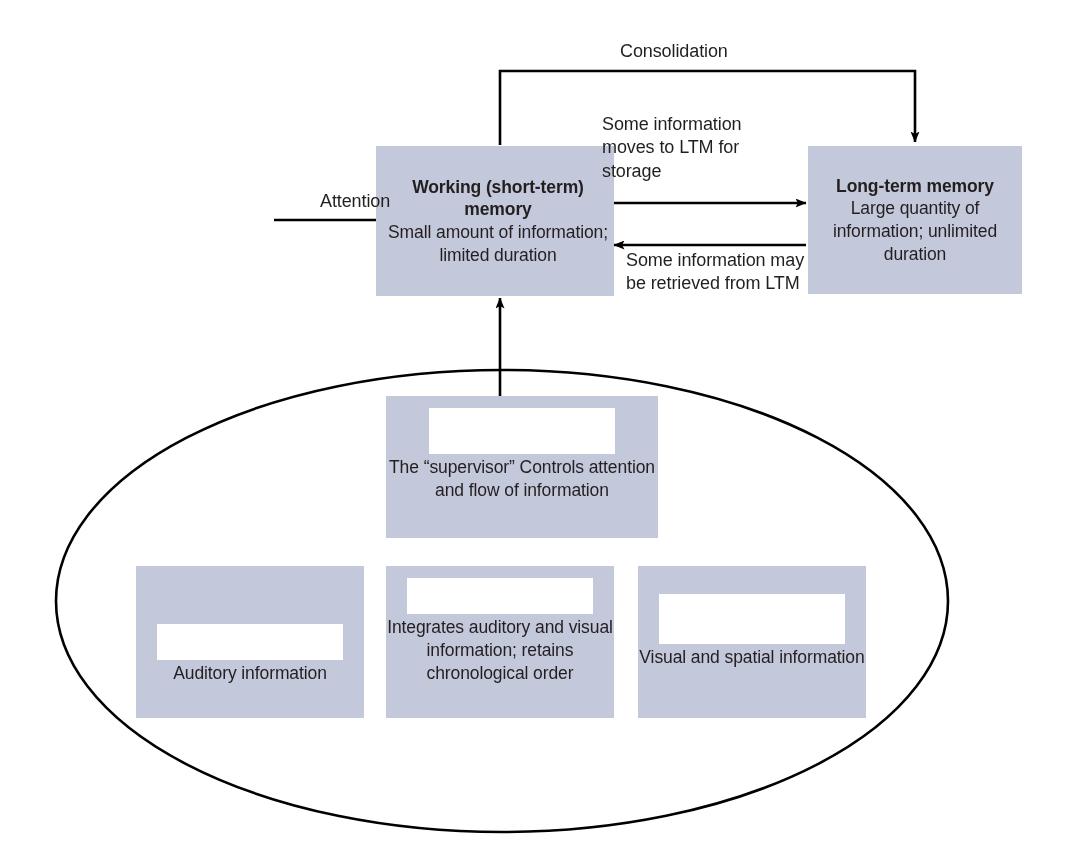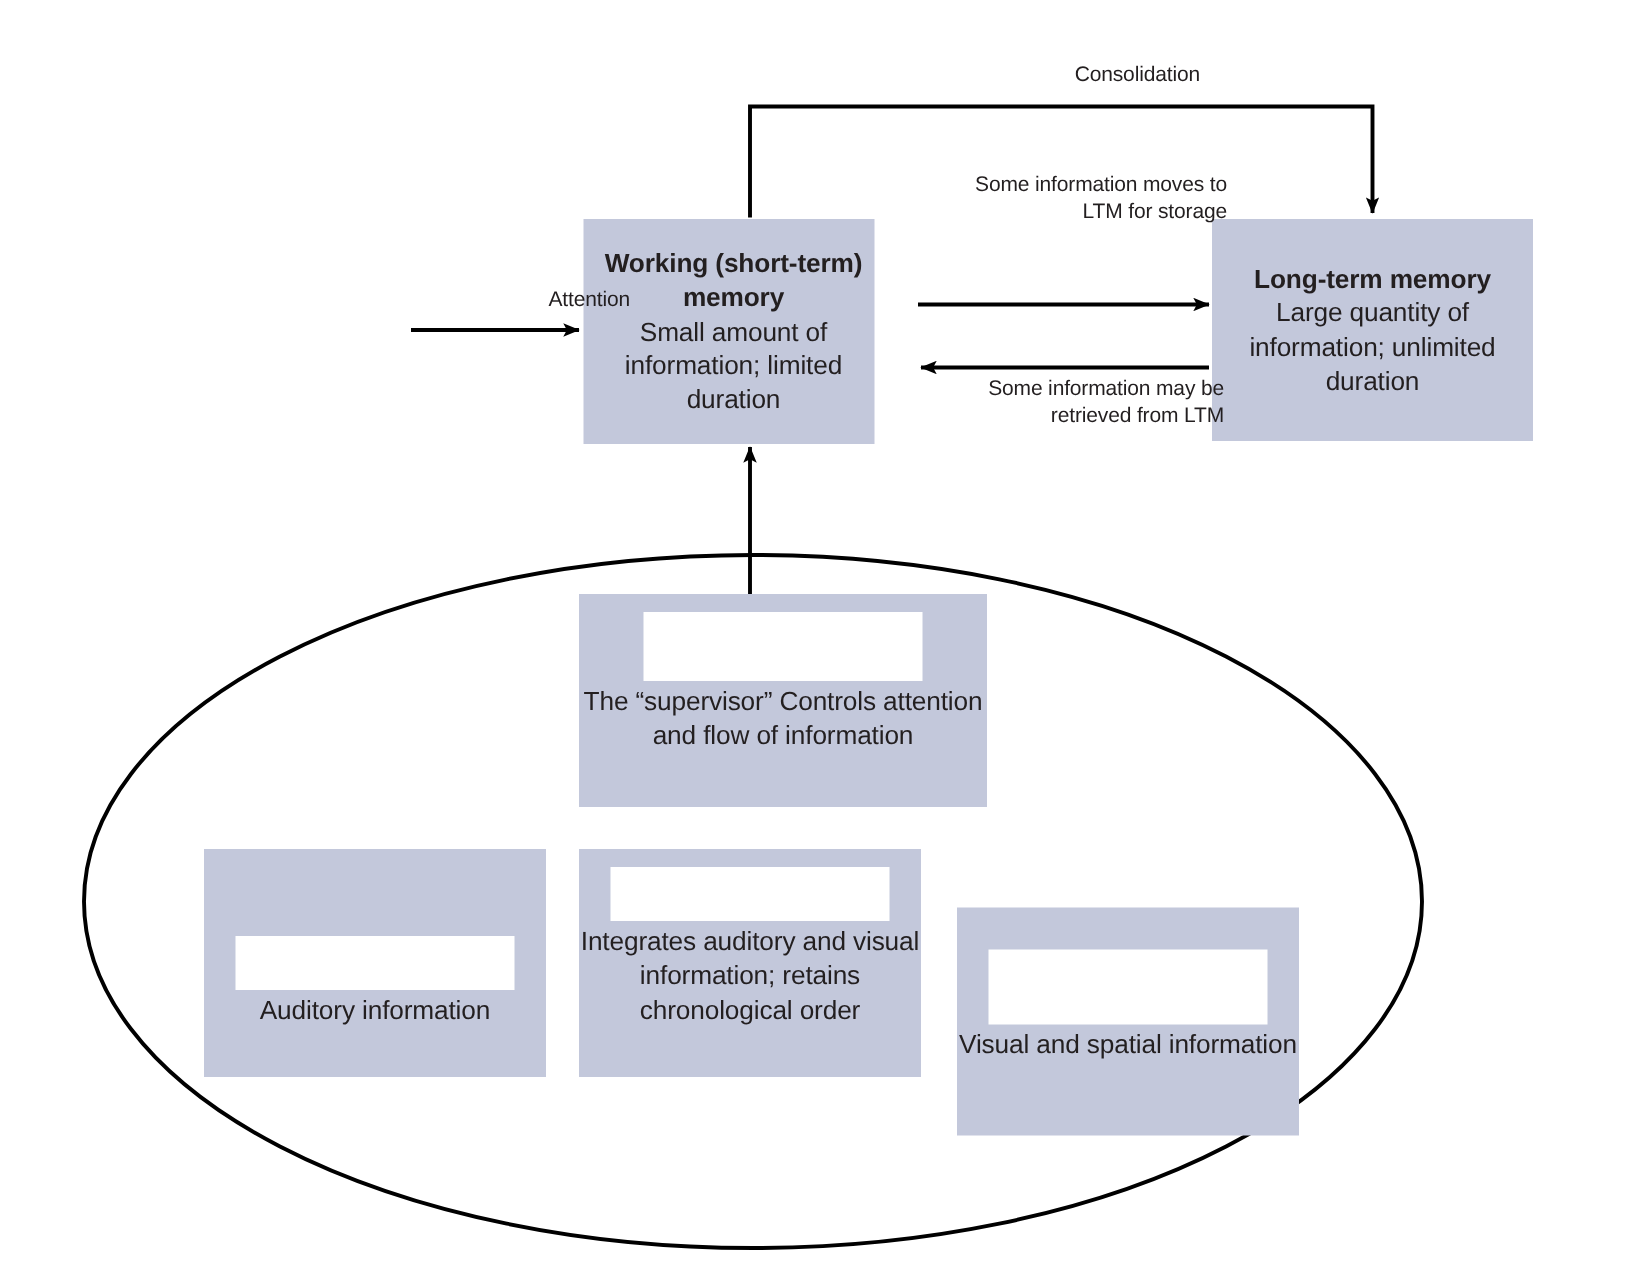--- a/index.html
+++ b/index.html
@@ -62,45 +62,45 @@
 
   
   .blankstrip {
     background: #ffffff;
     flex: none;
   }
 
   
   .elabel {
     position: absolute;
-    font-size: 14px;
-    text-align: right;
+    font-size: 18px;
+    text-align: left;
     line-height: 1.30;
     letter-spacing: -0.1px;
     white-space: pre-line;
   }
 
   
   #box-sensory      { left: 38px;  top: 146px; width: 234px; height: 148px; }
-  #box-working      { left: 389px; top: 146px; width: 194px; height: 150px; padding-left: 12px; }
+  #box-working      { left: 376px; top: 146px; width: 238px; height: 150px; padding-left: 12px; }
   #box-ltm          { left: 808px; top: 146px; width: 214px; height: 148px; text-align: center; }
 
   #box-supervisor   { left: 386px; top: 396px; width: 272px; height: 142px; }
   #box-phono        { left: 136px; top: 566px; width: 228px; height: 152px; }
   #box-episodic     { left: 386px; top: 566px; width: 228px; height: 152px; }
-  #box-visuo        { left: 638px; top: 566px; width: 228px; height: 152px; margin-top: 39px; }
+  #box-visuo        { left: 638px; top: 566px; width: 228px; height: 152px; }
 
   #box-supervisor .blankstrip { width: 186px; height: 46px; margin: 12px 0 2px 0; }
   #box-phono      .blankstrip { width: 186px; height: 36px; margin: 58px 0 2px 0; }
   #box-episodic   .blankstrip { width: 186px; height: 36px; margin: 12px 0 2px 0; }
   #box-visuo      .blankstrip { width: 186px; height: 50px; margin: 28px 0 2px 0; }
 
   #label-attention     { left: 288px; top: 190px; width: 100px; padding-left: 32px; }
   #label-consolidation { left: 620px; top: 40px;  width: 180px; }
-  #label-to-ltm        { left: 628px; top: 113px; width: 190px; }
+  #label-to-ltm        { left: 602px; top: 113px; width: 190px; }
   #label-from-ltm      { left: 626px; top: 249px; width: 190px; }
 </style>
 </head>
 <body>
 
 <div id="stage">
 
   <svg id="lines" viewBox="0 0 1090 844" width="1090" height="844">
     <defs>
       <marker id="arrowhead" markerWidth="11" markerHeight="9" refX="10.5" refY="4.5" orient="auto" markerUnits="userSpaceOnUse">

